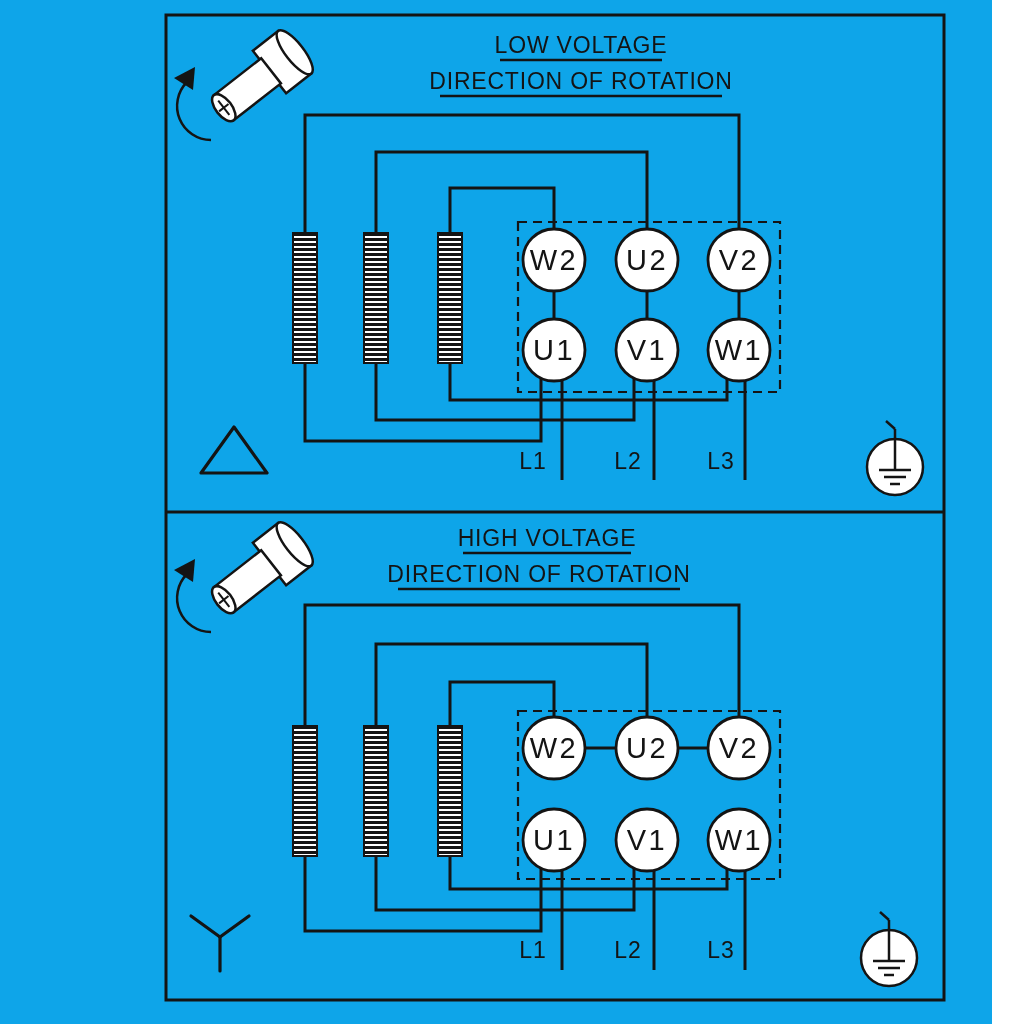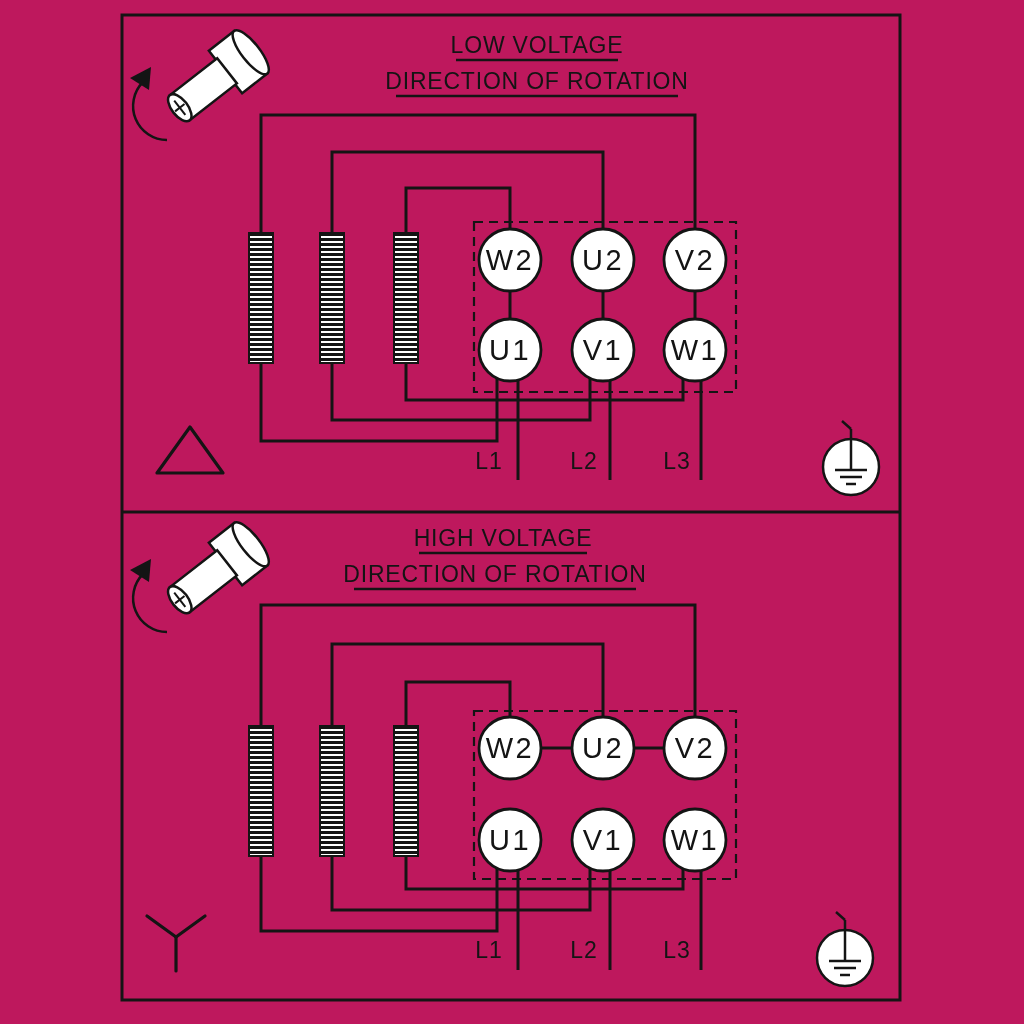--- a/index.html
+++ b/index.html
@@ -1,22 +1,23 @@
 <!DOCTYPE html>
 <html><head>
 <meta charset="utf-8">
 <style>
   html, body { margin: 0; padding: 0; background: #ffffff; }
   .stage {
     position: relative;
-    width: 1024px;
+    width: 948px;
     height: 1024px;
-    background: #be185d;
+    background: #0ea5e9;
     font-family: "Liberation Sans", sans-serif;
     overflow: hidden;
+    padding-left: 44px;
   }
   svg text { fill: #141414; }
   .title-text    { font-size: 23px; letter-spacing: 0.8px; }
   .terminal-text { font-size: 29px; letter-spacing: 2.5px; }
   .lead-text     { font-size: 23px; letter-spacing: 1px; }
   .wire      { fill: none; stroke: #141414; stroke-width: 3; }
   .thin      { fill: none; stroke: #141414; stroke-width: 2.4; }
   .dashedbox { fill: none; stroke: #141414; stroke-width: 2.2; stroke-dasharray: 9 6; }
   .terminal  { fill: #ffffff; stroke: #141414; stroke-width: 2.8; }
   .sym       { fill: none; stroke: #141414; stroke-width: 3.2; stroke-linecap: round; stroke-linejoin: round; }

